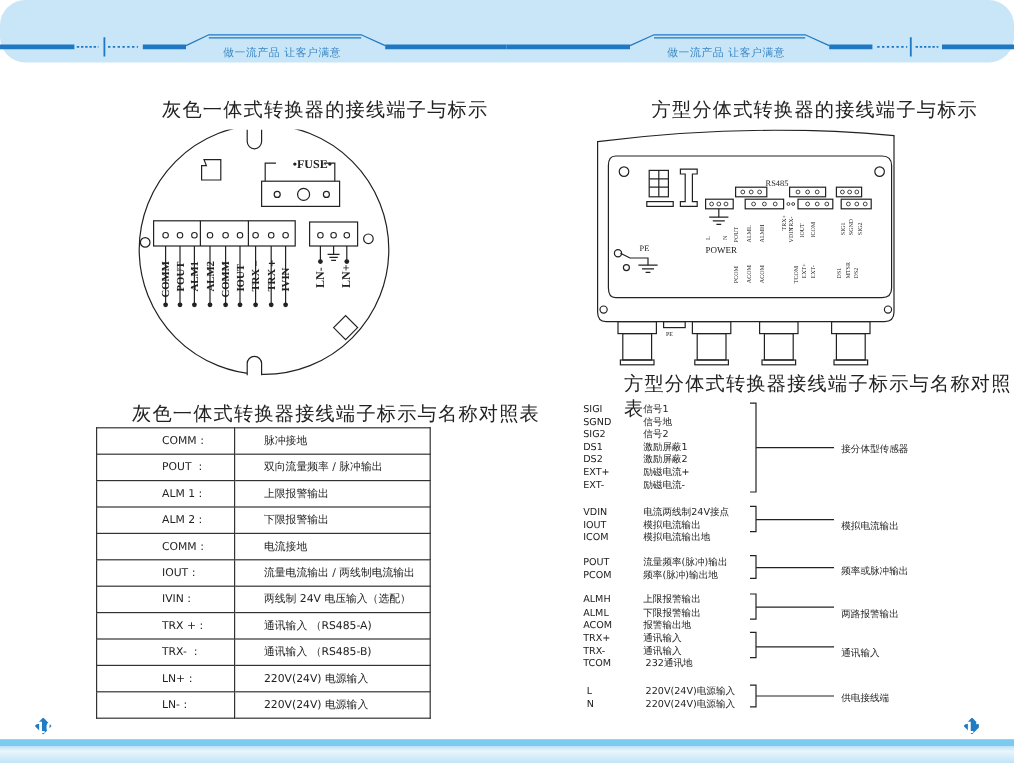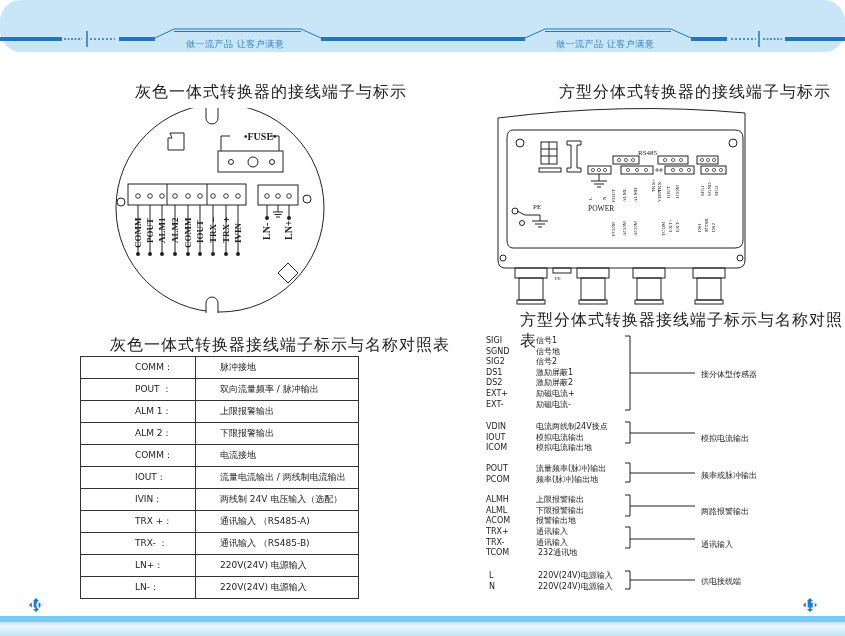--- a/index.html
+++ b/index.html
@@ -3,21 +3,21 @@
 <meta charset="utf-8">
 <style>
   html,body{margin:0;padding:0;}
   body{width:845px;height:636px;position:relative;overflow:hidden;background:#ffffff;font-family:"DejaVu Sans",sans-serif;color:#222;}
   .header{position:absolute;left:0;top:0;width:845px;height:52px;background:#c8e6f8;border-radius:21px;}
   .header svg{position:absolute;left:0;top:0;}
   .slogan{position:absolute;top:38px;font-size:9px;color:#3a86c4;letter-spacing:0.5px;}
   .footer{position:absolute;left:0;top:616px;width:845px;height:20px;background:linear-gradient(to bottom,#7ccaf0 0,#7ccaf0 6px,#bfe3f7 6px,#eaf6fd 50%,#bfe3f7 100%);}
   .pagenum{position:absolute;top:598px;width:14px;height:14px;}
   .pagenum .dia{position:absolute;left:0;top:0;width:14px;height:14px;}
-  .pagenum span{position:absolute;left:0;top:2px;width:14px;text-align:center;font-size:10px;font-weight:bold;color:#fff;}
+  .pagenum span{position:absolute;left:0;top:2px;width:14px;text-align:center;font-size:13px;font-weight:bold;color:#fff;}
   .title{position:absolute;font-size:16px;letter-spacing:1px;color:#222;}
   table.map{position:absolute;left:80px;top:356px;width:279px;border-collapse:collapse;font-size:9px;}
   table.map td{border:1px solid #333;height:21px;padding:0;}
   table.map td.k{width:115px;padding-left:54px;box-sizing:border-box;}
   table.map td.v{padding-left:24px;}
   .rlist{position:absolute;left:486px;font-size:8px;line-height:10.6px;}
   .rlist .row{position:relative;height:10.6px;}
   .rlist .c1{position:absolute;left:0;}
   .rlist .c2{position:absolute;left:50px;white-space:nowrap;}
   .grp-label{position:absolute;left:701px;font-size:8px;}
@@ -186,21 +186,21 @@
         <td class="k">LN+：</td>
         <td class="v">220V(24V) 电源输入</td>
       </tr>
     <tr>
         <td class="k">LN-：</td>
         <td class="v">220V(24V) 电源输入</td>
       </tr>
   </tbody>
 </table>
 
-<div class="title" style="left:543px;top:82px;margin-left:16px;">方型分体式转换器的接线端子与标示</div>
+<div class="title" style="left:543px;top:82px;">方型分体式转换器的接线端子与标示</div>
 
 <svg style="position:absolute;left:495px;top:108px;" width="262" height="198">
   <g stroke="#222" fill="none" stroke-width="1">
 
     <path d="M3,10 Q130,-6 250,5 L250,152 Q250,160 242,160 L10,160 Q3,160 3,152 Z"></path>
     <path d="M18,22 L240,22 Q248,22 248,30 L248,132 Q248,140 240,140 L18,140 Q12,140 12,132 L12,30 Q12,22 18,22 Z"></path>
 
     <circle cx="25" cy="35" r="4"></circle>
     <circle cx="238" cy="35" r="4"></circle>
     <circle cx="8" cy="150" r="3"></circle>

